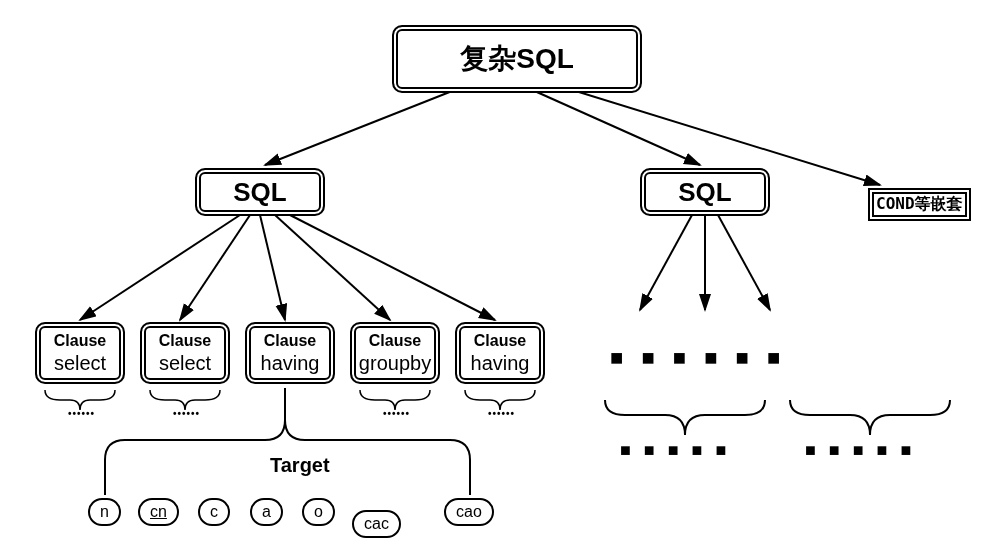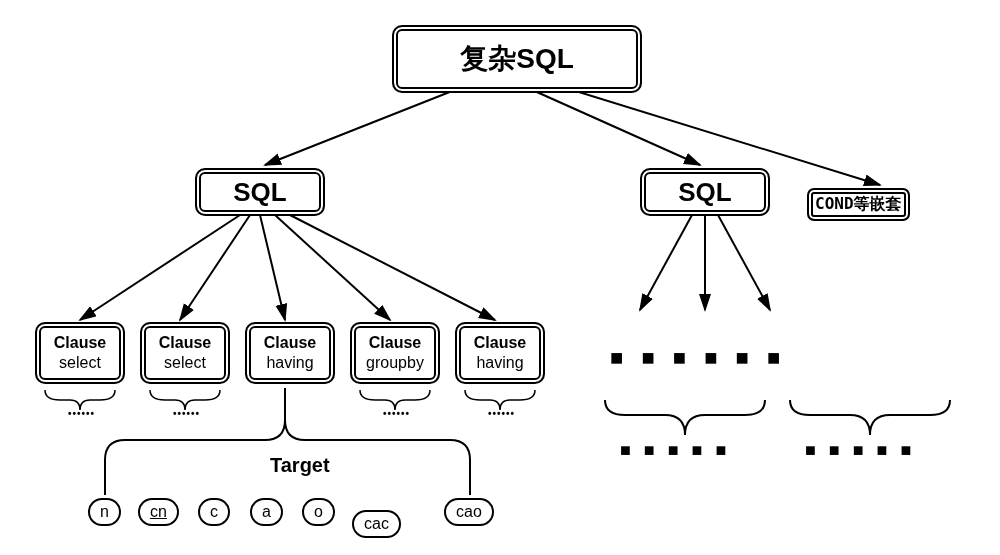--- a/index.html
+++ b/index.html
@@ -19,21 +19,21 @@
     background: #fff;
     text-align: center;
     display: flex;
     flex-direction: column;
     justify-content: center;
     align-items: center;
     box-shadow: inset 0 0 0 2px #fff, inset 0 0 0 4px #000;
     padding: 4px 8px;
   }
   .node .title { font-weight: bold; font-size: 16px; }
-  .node .sub { font-size: 16px; margin-top: 2px; }
+  .node .sub { font-size: 20px; margin-top: 2px; }
   .root .title { font-size: 28px; }
   .sql .title { font-size: 26px; }
   .cond {
     position: absolute;
     border: 2px solid #000;
     box-shadow: inset 0 0 0 2px #fff, inset 0 0 0 4px #000;
     background: #fff;
     font-size: 16px;
     font-family: monospace, Arial;
     font-weight: bold;
@@ -108,21 +108,21 @@
 </div>
 
 <div class="node sql" style="left:195px; top:168px; width:130px; height:48px;">
   <span class="title">SQL</span>
 </div>
 
 <div class="node sql" style="left:640px; top:168px; width:130px; height:48px;">
   <span class="title">SQL</span>
 </div>
 
-<div class="cond" style="left:807px; top:188px;border-radius:7px;">
+<div class="cond" style="left:868px; top:188px;">
   <span>COND等嵌套</span>
 </div>
 
 <div class="node" style="left:35px;  top:322px; width:90px; height:62px;">
   <span class="title">Clause</span>
   <span class="sub">select</span>
 </div>
 <div class="node" style="left:140px; top:322px; width:90px; height:62px;">
   <span class="title">Clause</span>
   <span class="sub">select</span>

